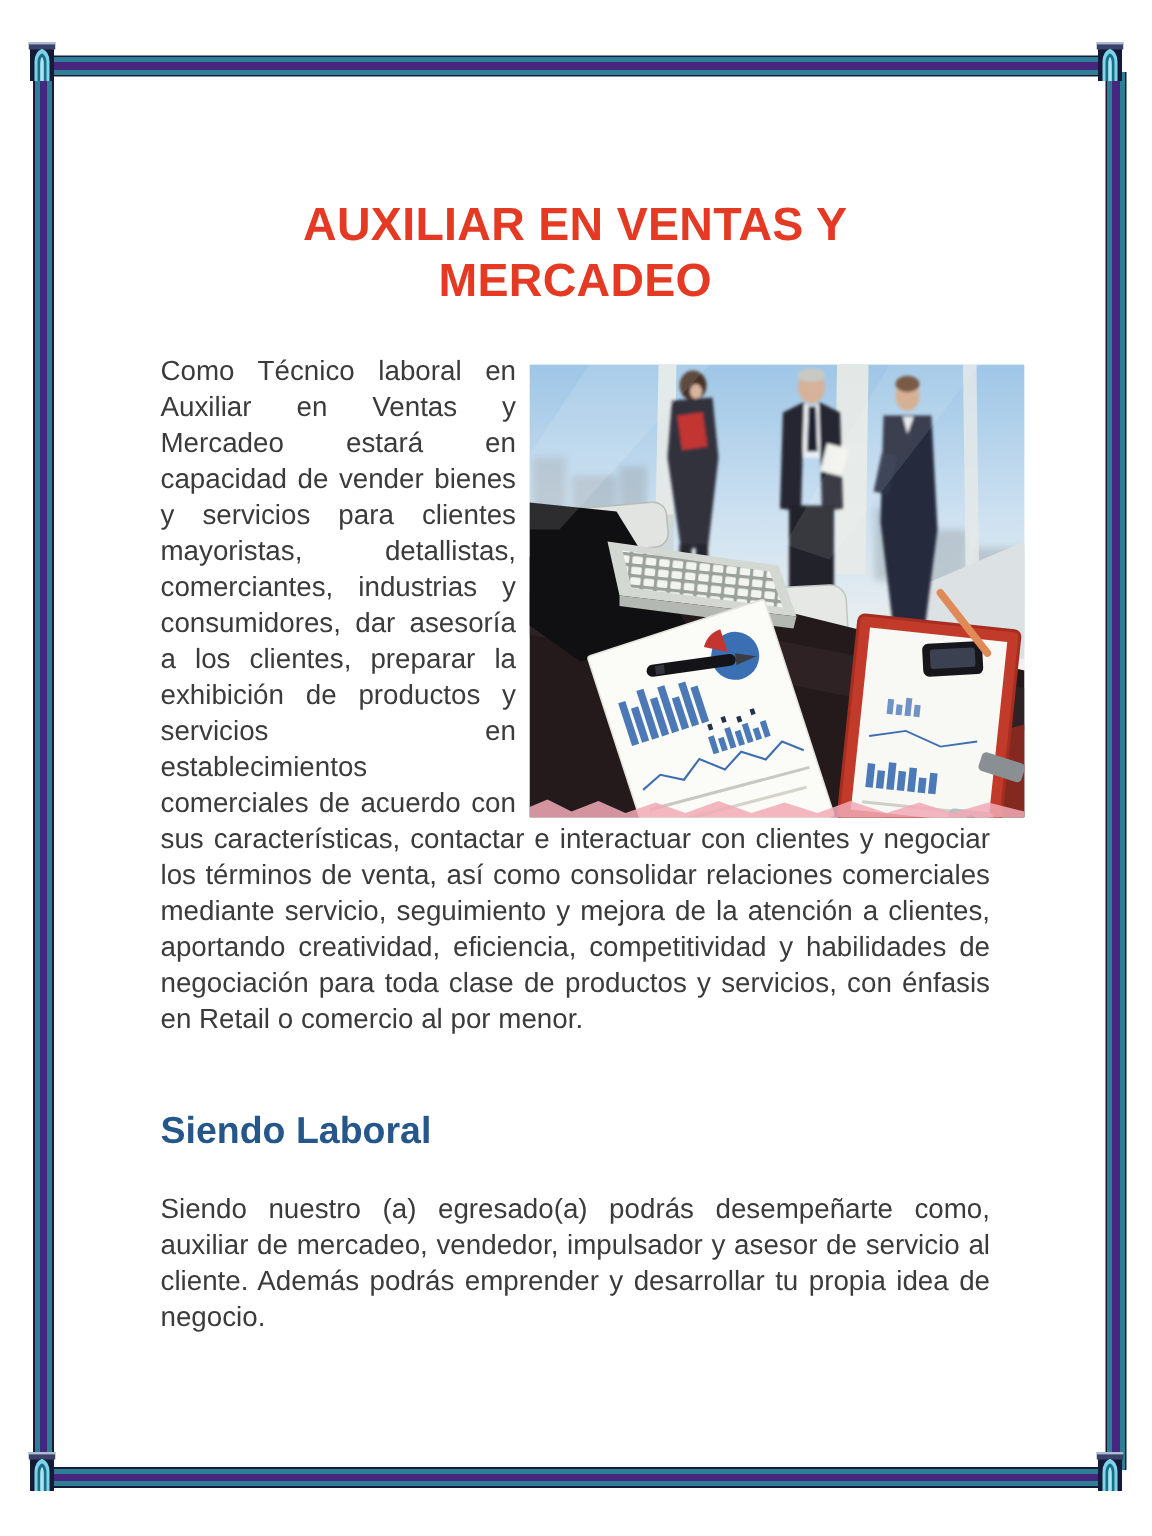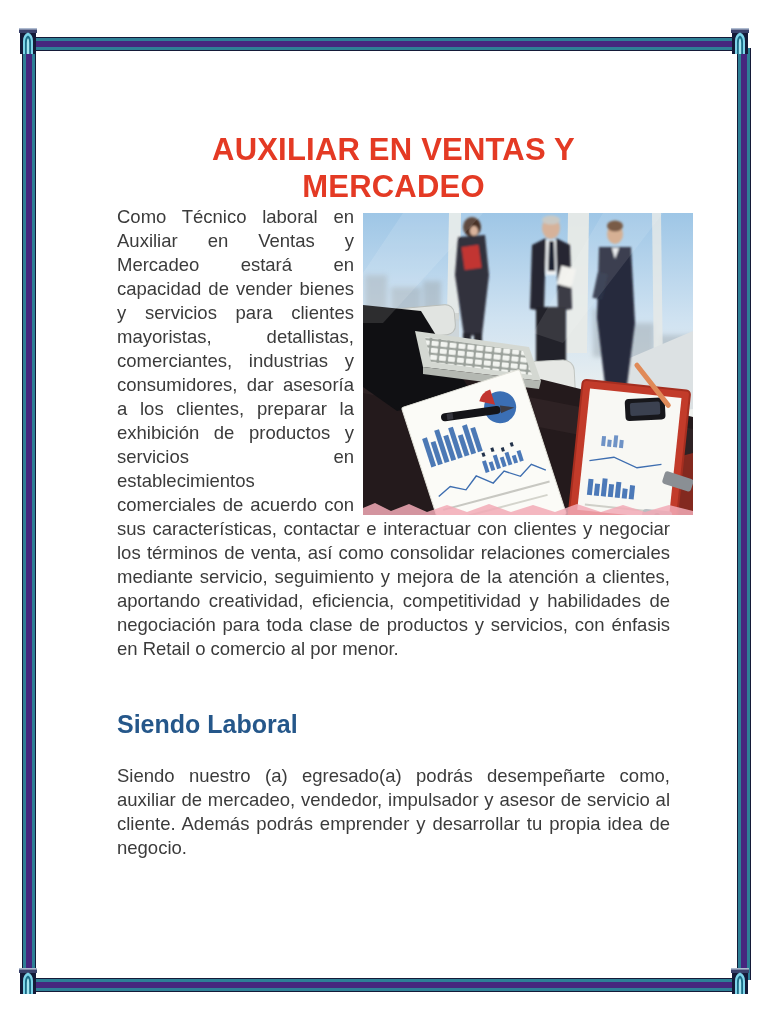--- a/index.html
+++ b/index.html
@@ -20,27 +20,27 @@
   .bar-top{top:37px;}
   .bar-bottom{bottom:32px;}
   .bar-left{left:22px;}
   .bar-right{right:17px;}
   .post{position:absolute;width:18px;height:27px;z-index:2;}
   .post-tl{left:19px;top:28px;}
   .post-tr{left:731px;top:28px;}
   .post-bl{left:19px;top:968px;}
   .post-br{left:731px;top:968px;}
   
-  .content{position:absolute;left:117px;top:53px;width:553px;z-index:3;}
+  .content{position:absolute;left:107px;top:53px;width:553px;z-index:3;}
   .doc-title{
     margin-top:78px;text-align:center;font-weight:bold;font-size:31px;line-height:1.2;
     color:#e43a24;letter-spacing:.2px;
   }
   .para{
-    font-size:18.5px;line-height:24px;color:#3b3b3b;
+    margin-top:30px;font-size:18.5px;line-height:24px;color:#3b3b3b;
     text-align:justify;
   }
   .photo{
     float:right;width:330px;height:302px;margin:8px -23px 0 9px;
     background:#eef2f4;
   }
   .photo svg{display:block;width:330px;height:302px;}
   .section-heading{
     margin-top:48px;font-weight:bold;font-size:25px;line-height:1.2;color:#25578a;
   }

